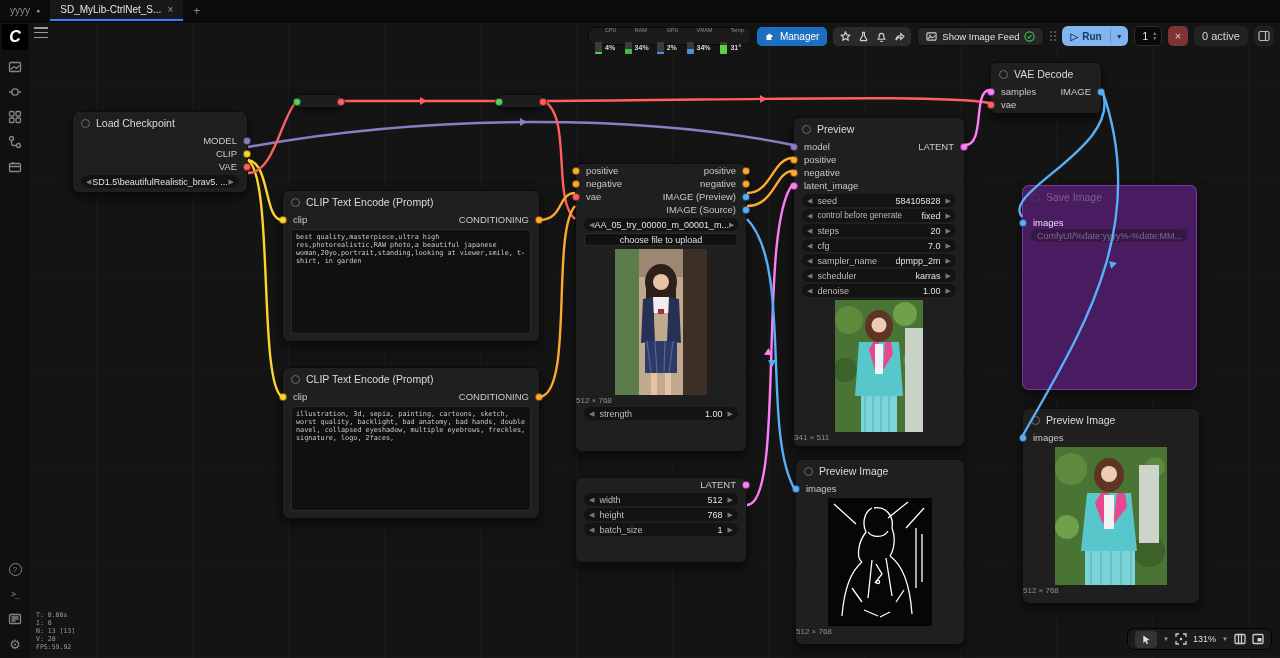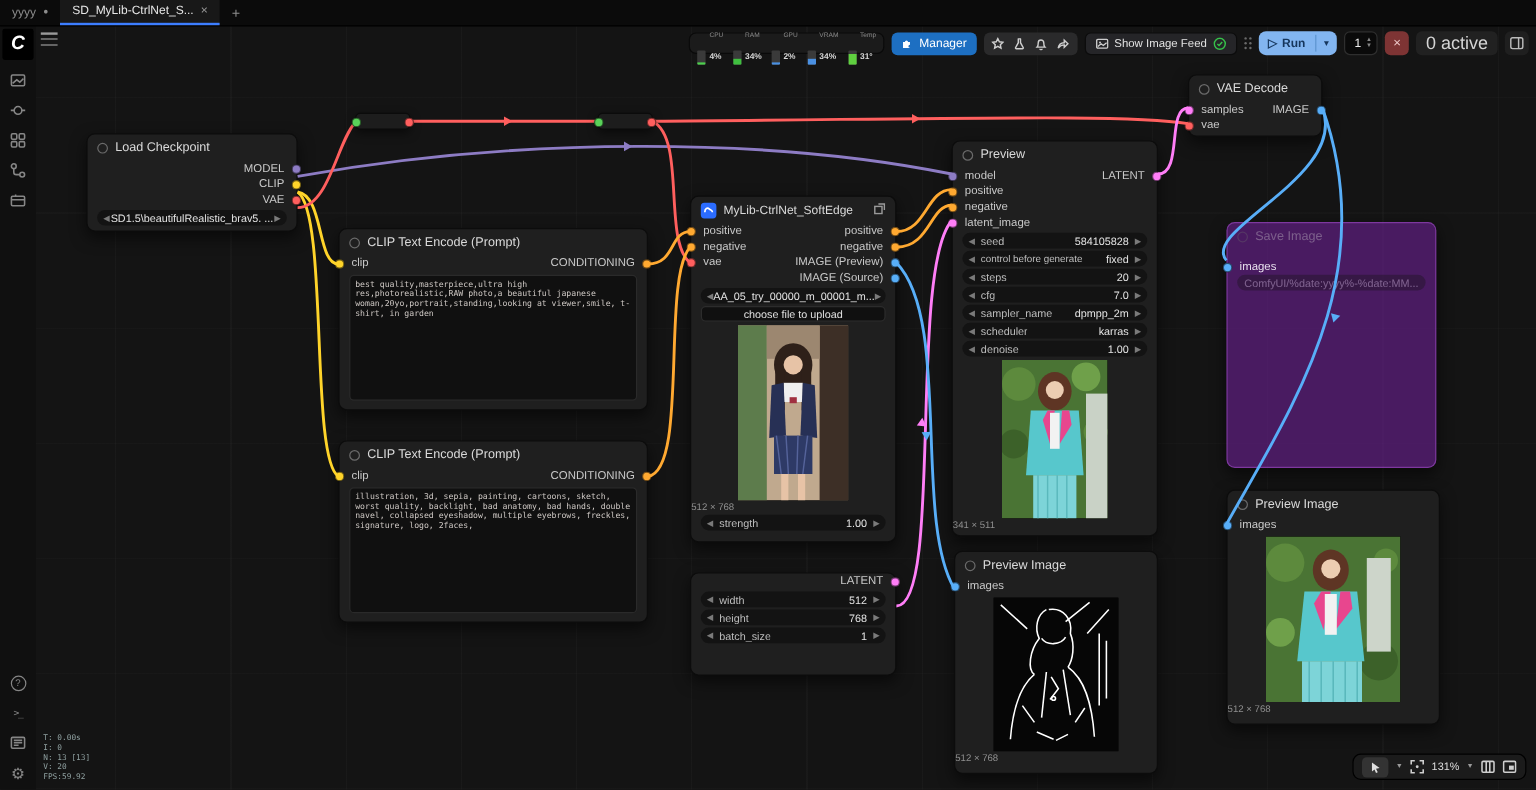--- a/index.html
+++ b/index.html
@@ -46,21 +46,21 @@
   .grip b{display:flex;flex-direction:column;gap:2px}
   .grip i{width:2px;height:2px;border-radius:50%;background:#6a6a6a;display:block}
   .runwrap{display:flex;align-items:center;background:#82b5f0;border-radius:6px;height:20px;overflow:hidden}
   .runwrap .run{display:flex;align-items:center;gap:4px;color:#16365c;font-size:10px;font-weight:bold;padding:0 8px}
   .runwrap .rdiv{width:1px;height:14px;background:#5c93cf}
   .runwrap .rcaret{padding:0 5px;color:#16365c;font-size:7px}
   .countbox{display:flex;align-items:center;background:#0a0a0a;border:1px solid #2e2e2e;border-radius:5px;height:20px;padding:0 4px 0 8px;gap:4px}
   .countbox .num{font-size:10px;color:#eee}
   .countbox .carets{display:flex;flex-direction:column;font-size:5px;color:#888;line-height:5px}
   .btn-x{width:20px;height:20px;background:#7e3434;color:#f0caca;border-radius:5px;display:flex;align-items:center;justify-content:center;font-size:11px}
-  .pill-active{background:#212121;border-radius:5px;height:20px;display:flex;align-items:center;padding:0 8px;font-size:15px;color:#d5d5d5}
+  .pill-active{background:#212121;border-radius:5px;height:20px;display:flex;align-items:center;padding:0 8px;font-size:11px;color:#d5d5d5}
   .panel-btn{width:20px;height:20px;background:#1f1f1f;border-radius:5px;display:flex;align-items:center;justify-content:center}
   
   .canvas-stats{position:absolute;left:36px;top:611px;font-size:6.5px;line-height:8px;color:#8fa0a0;z-index:8;font-family:"DejaVu Sans Mono",monospace}
   
   .zoombar{position:absolute;right:8px;bottom:8px;height:22px;background:#1b1b1b;border:1px solid #000;border-radius:7px;display:flex;align-items:center;gap:6px;padding:0 7px;z-index:30}
   .zoombar .zbtn{display:flex;align-items:center;justify-content:center}
   .zoombar .sel{background:#333;border-radius:4px;width:22px;height:17px}
   .zoombar svg{stroke:#cfcfcf;fill:none;stroke-width:1.3}
   .zoombar .zoomtxt{font-size:9px;color:#ddd}
   .caret-d{font-size:6px;color:#9a9a9a}
@@ -369,32 +369,20 @@
   <div class="prow both">
     <span>clip</span>
     <span>CONDITIONING</span>
     <span class="port in" style="background:#ffd42a"></span>
     <span class="port out" style="background:#ffa931"></span>
   </div>
   <div class="textarea" style="height:105px">illustration, 3d, sepia, painting, cartoons, sketch, worst quality, backlight, bad anatomy, bad hands, double navel, collapsed eyeshadow, multiple eyebrows, freckles, signature, logo, 2faces,</div>
 </div>
 
 <div class="node" style="left:575px;top:163px;width:172px;height:289px">
-  <div class="nheader" style="font-size:10px">
-    <span class="badge">
-        <svg width="9" height="9" viewBox="0 0 10 10">
-          <path d="M1.5 6.5 C1.5 3 4 2 5.5 3.5 C7 5 8.5 4 8.5 6.5" stroke="#fff" stroke-width="1.6" fill="none"></path>
-        </svg>
-      </span>
-    <span>MyLib-CtrlNet_SoftEdge</span>
-    <span class="hdr-right"><svg width="10" height="10" viewBox="0 0 10 10" style="stroke:#9a9a9a;fill:none;stroke-width:1.2">
-          <rect x="1" y="3" width="6" height="6"></rect>
-          <path d="M4 1 h5 v5"></path>
-        </svg></span>
-  </div>
   <div class="prow both">
     <span>positive</span>
     <span>positive</span>
     <span class="port in" style="background:#ffa931"></span>
     <span class="port out" style="background:#ffa931"></span>
   </div>
   <div class="prow both">
     <span>negative</span>
     <span>negative</span>
     <span class="port in" style="background:#ffa931"></span>

